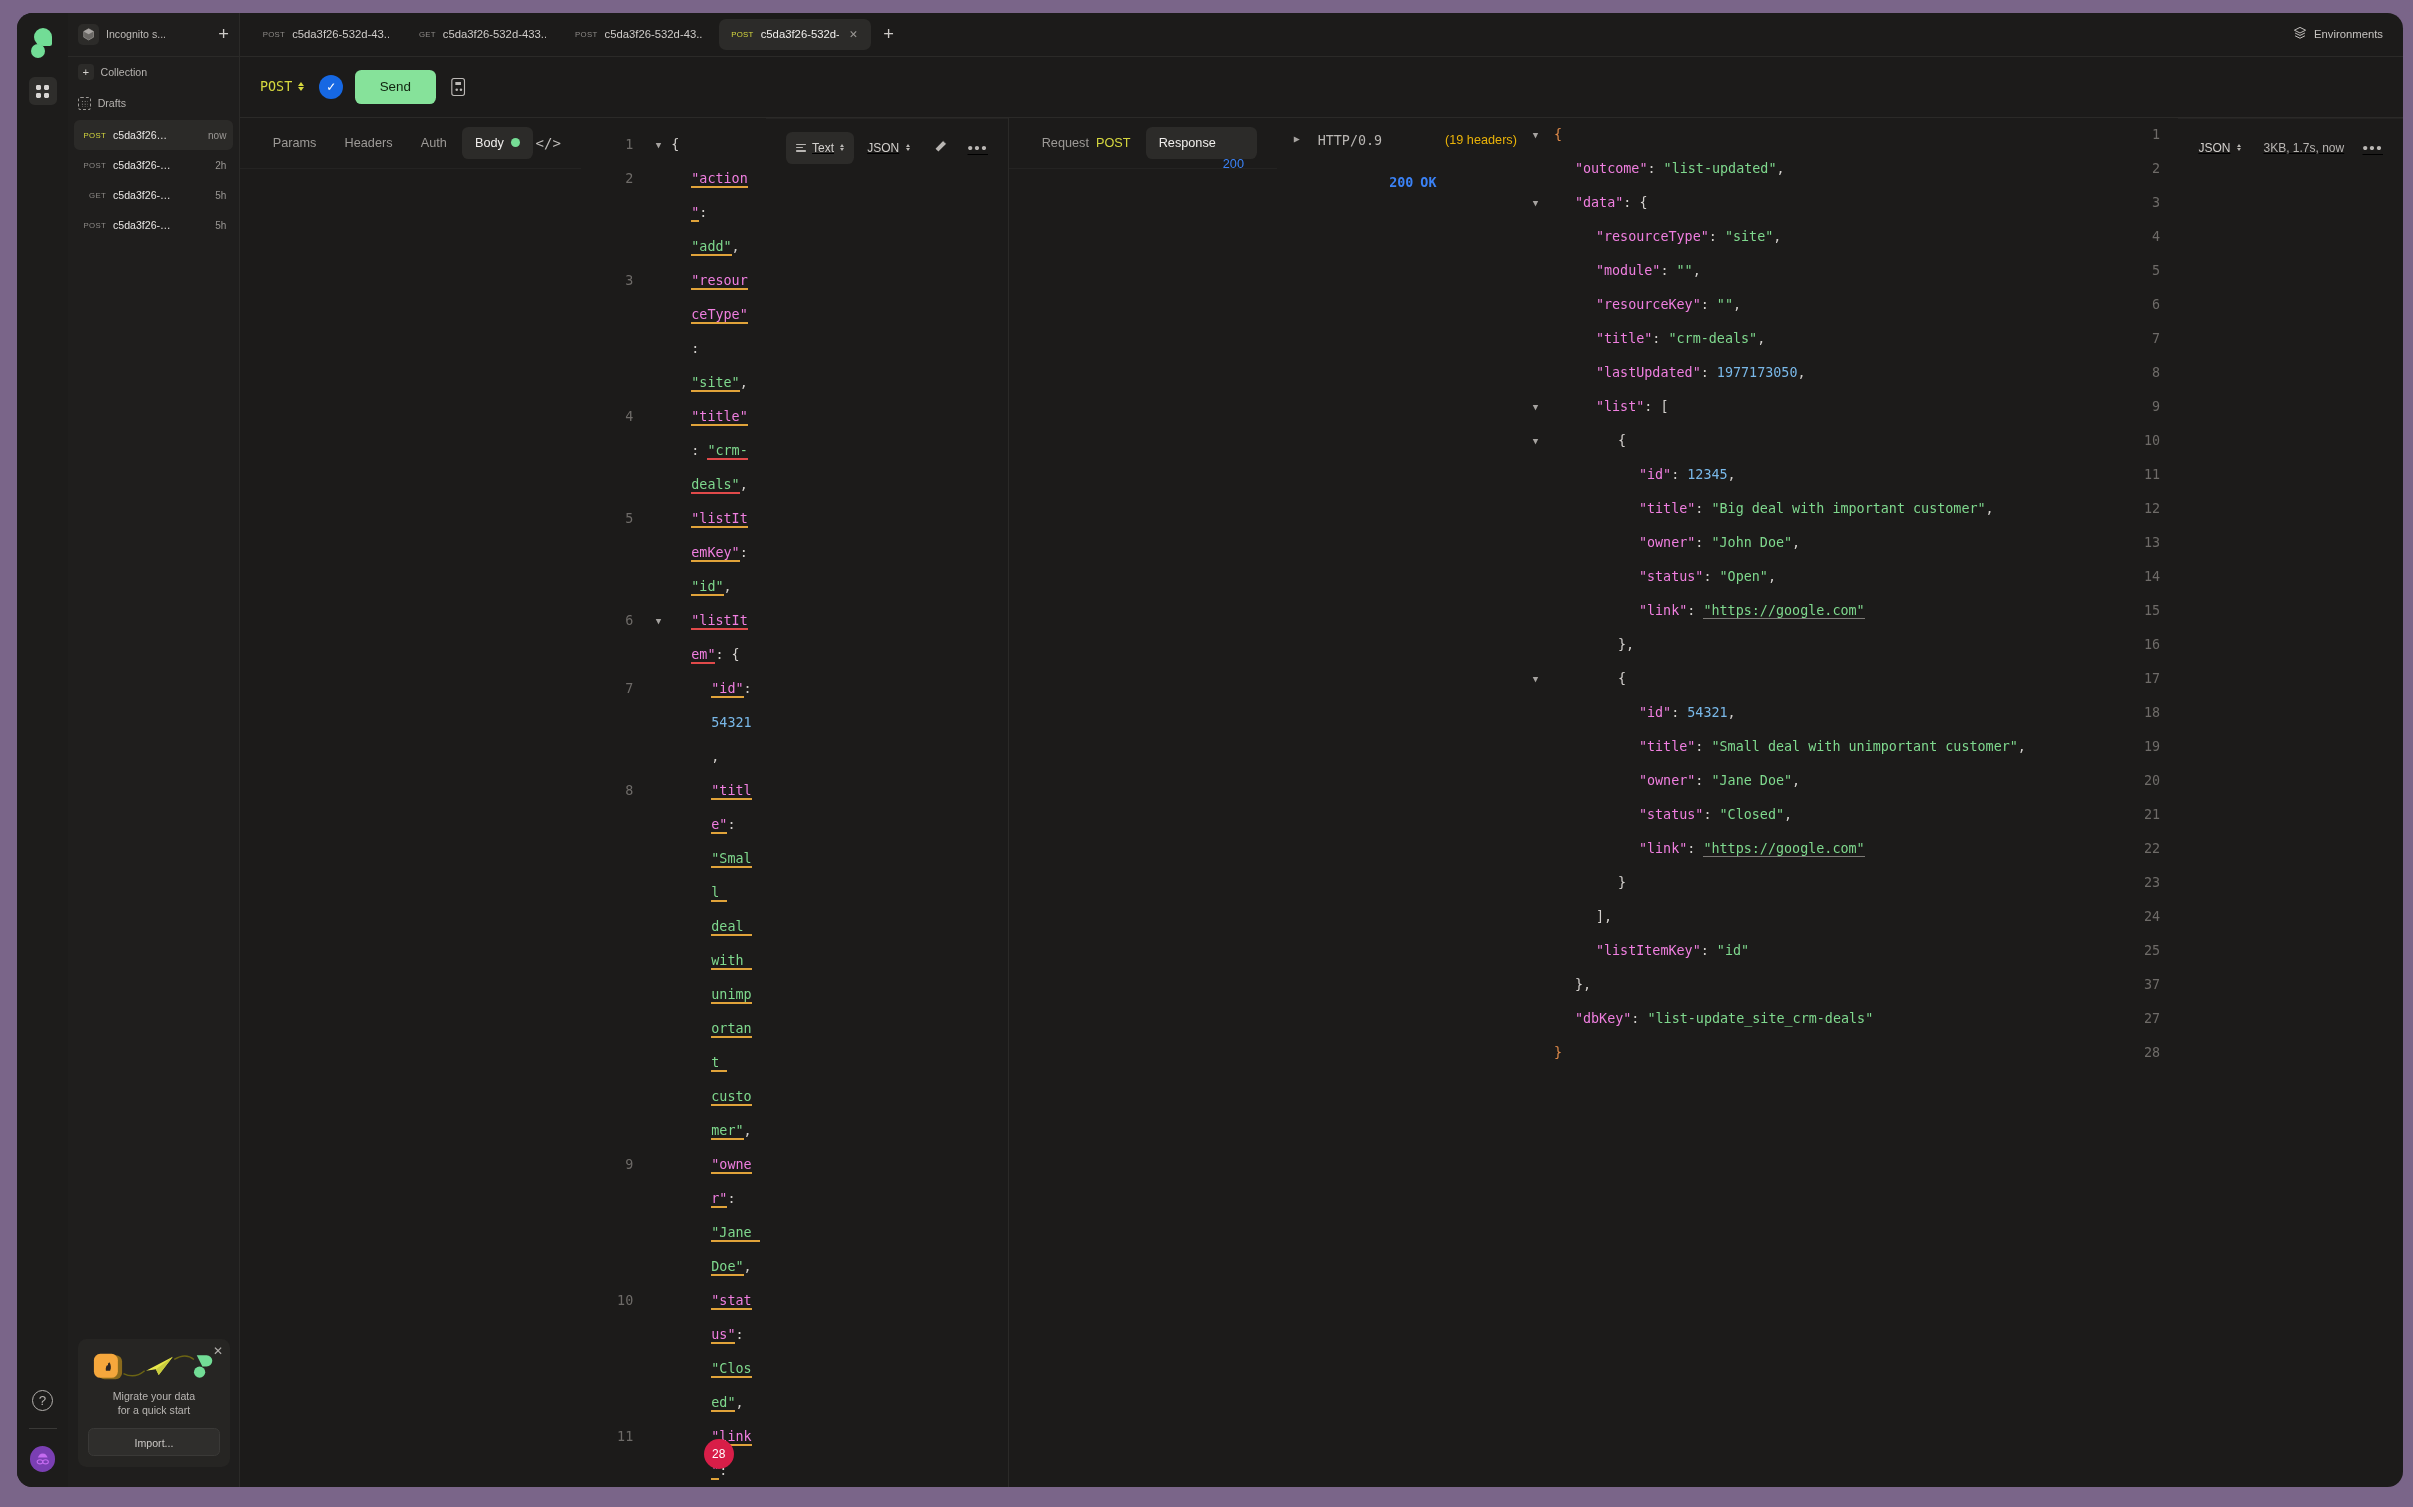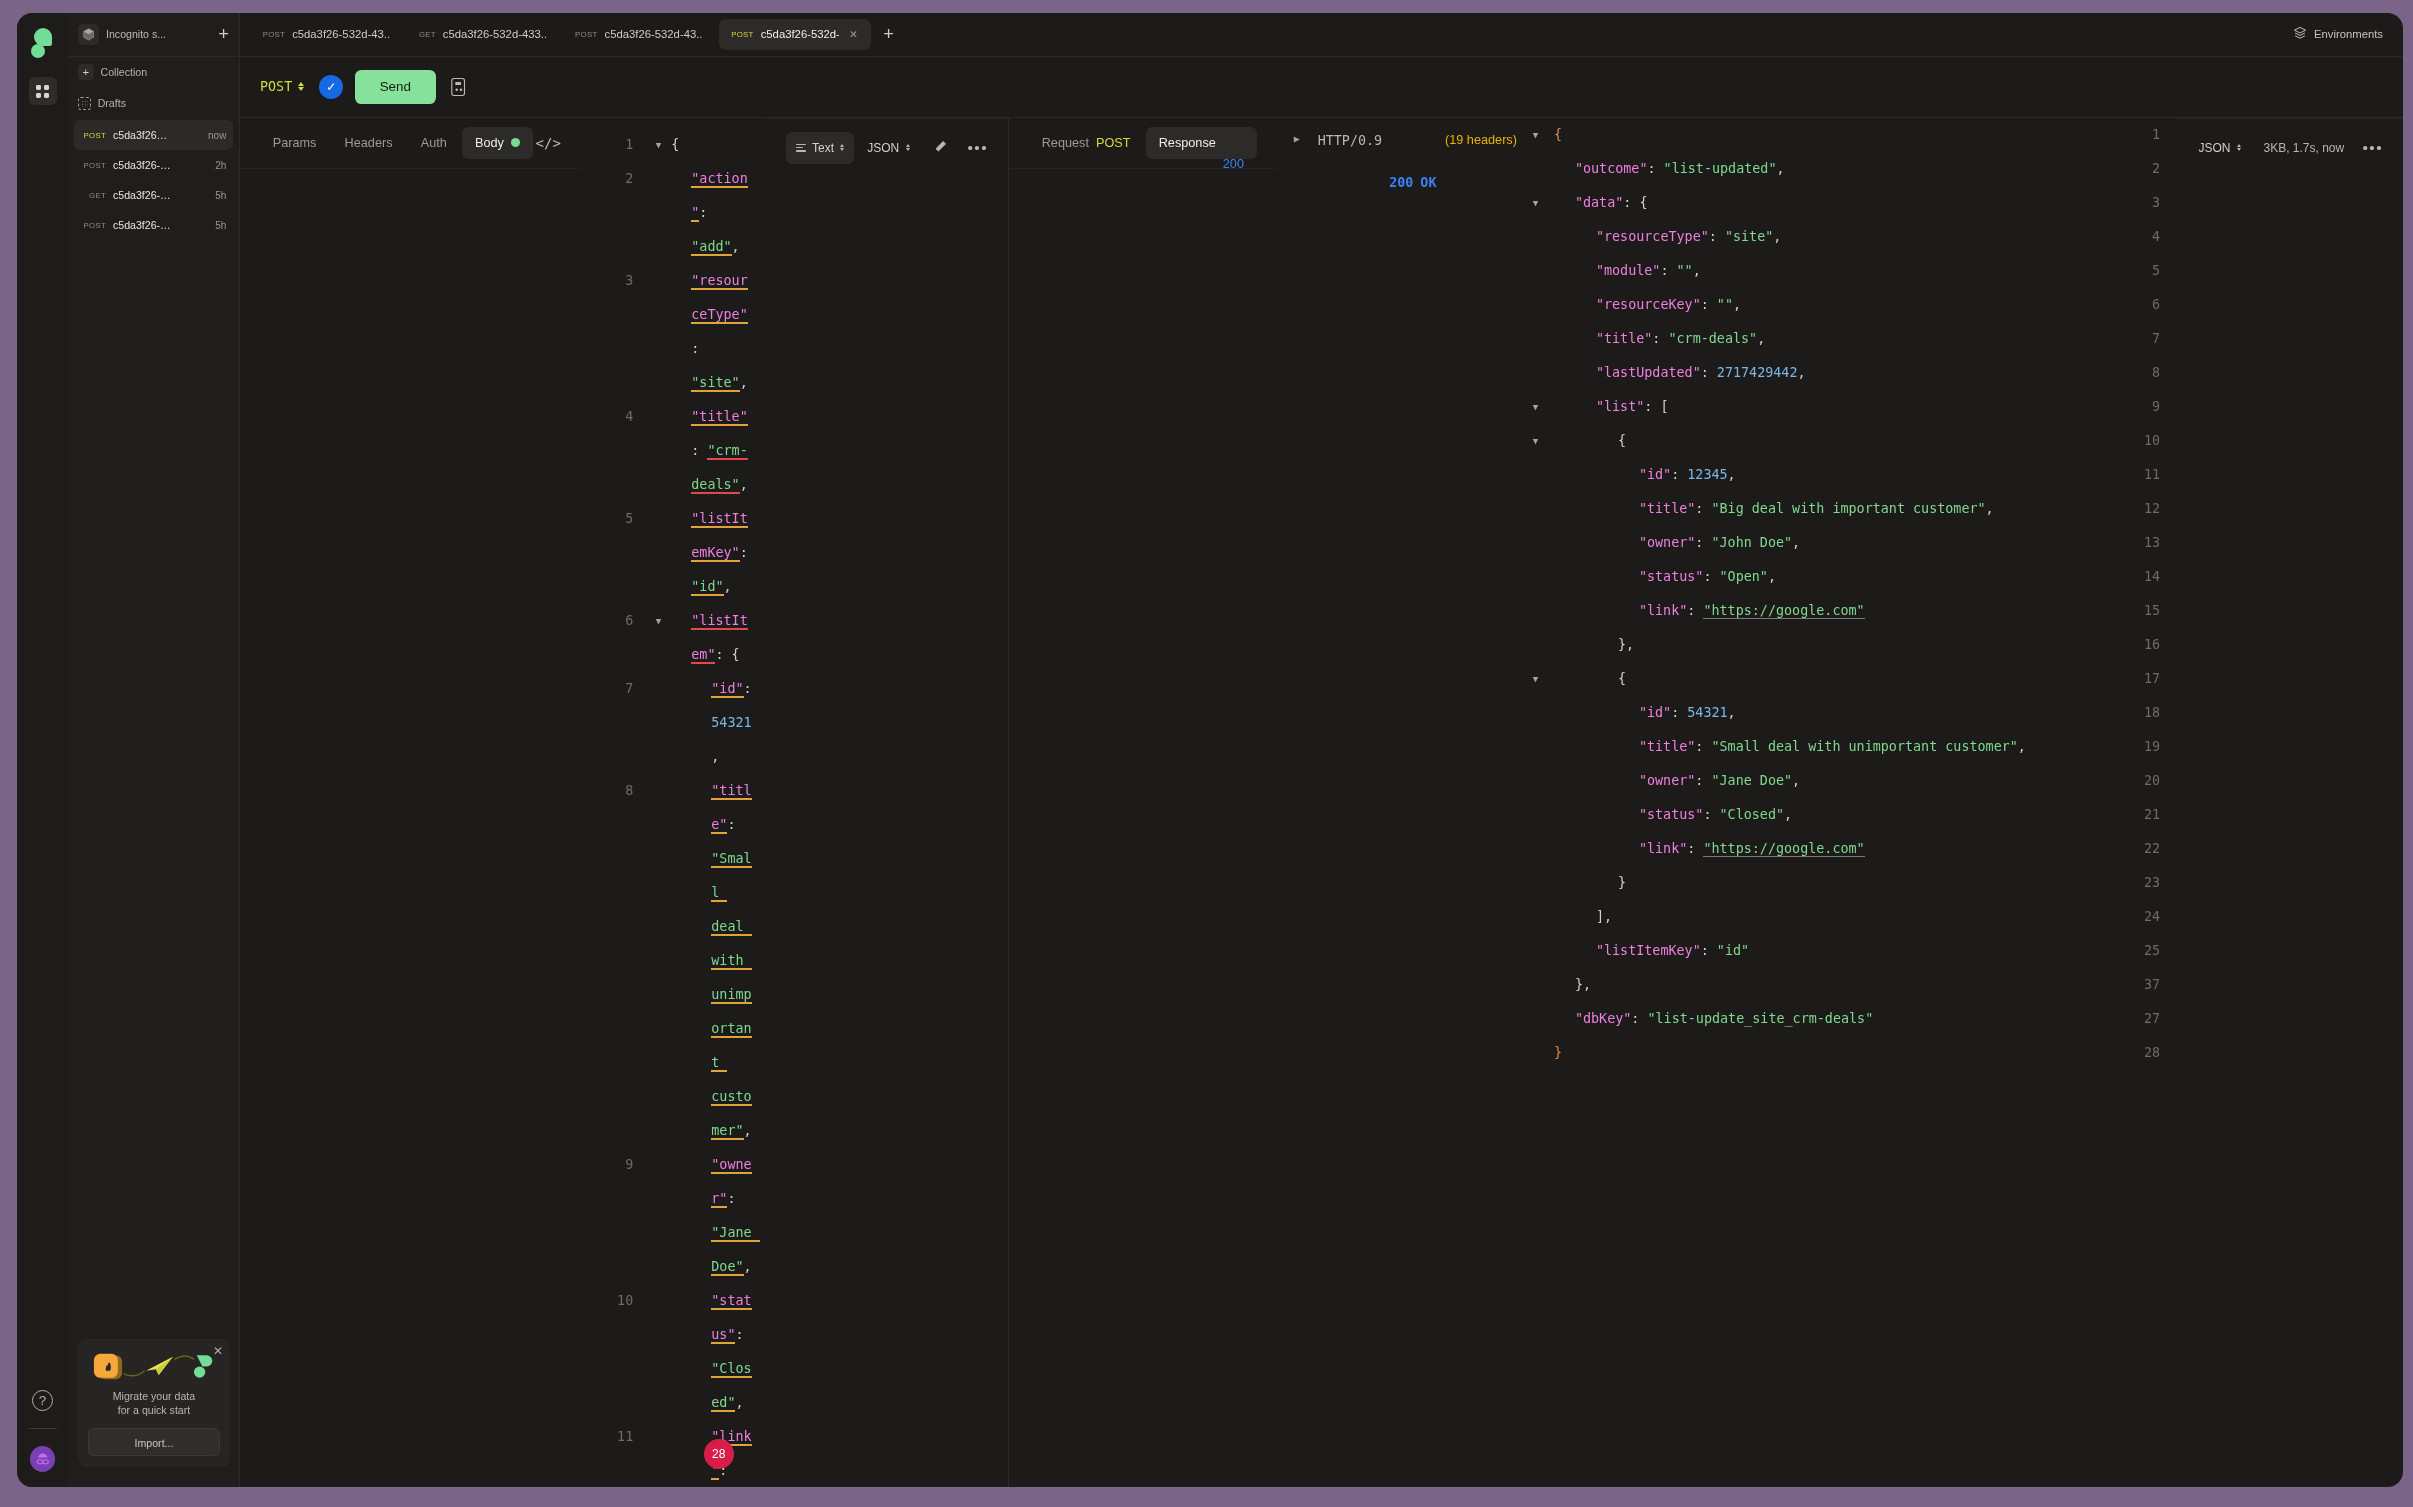--- a/index.html
+++ b/index.html
@@ -207,21 +207,21 @@
   .lnk { border-bottom:1.4px solid #7c7976; }
   .res-gut-right {
     width: 65px; min-width:65px; text-align:right; padding-right:18.3px;
     color:#6e6b68; user-select:none;
   }
   .res-line { display:flex; }
   .res-fold { width:37px;min-width:37px;text-align:center;color:#a6a3a0;font-size:9.2px; }
   
   .pane-foot {
     height:59px; display:flex; align-items:center; gap:12.7px;
-    padding: 0 20px; border-top:0.7px solid #242322;
+    padding: 0 20px; border-top:0.7px solid #242322;text-decoration:underline;
   }
   .chip {
     display:flex;align-items:center;gap:6.4px;height:32px;padding:0 10px;
     border-radius:6.4px; background:#2c2b29; color:#d3d0cd; font-size:12px;
   }
   .chip.plain { background:transparent; padding-left:0; }
   .lines-ico { display:flex;flex-direction:column;gap:2.1px; }
   .lines-ico i { display:block;height:1.4px;background:#b9b6b3;border-radius:0.7px; }
   .lines-ico i:nth-child(1){width:10px}.lines-ico i:nth-child(2){width:7px}.lines-ico i:nth-child(3){width:10px}
   .caret-s { display:inline-flex;flex-direction:column;gap:1.4px;}
@@ -573,21 +573,21 @@
                 <span class="code" style="padding-left:42px"><span class="k">"resourceKey"</span><span class="p">: </span><span class="s">""</span><span class="p">,</span></span>
                 <span class="res-gut-right">6</span>
               </div>
               <div class="ln">
                 <span class="res-fold"></span>
                 <span class="code" style="padding-left:42px"><span class="k">"title"</span><span class="p">: </span><span class="s">"crm-deals"</span><span class="p">,</span></span>
                 <span class="res-gut-right">7</span>
               </div>
               <div class="ln">
                 <span class="res-fold"></span>
-                <span class="code" style="padding-left:42px"><span class="k">"lastUpdated"</span><span class="p">: </span><span class="n">2717429442</span><span class="p">,</span></span>
+                <span class="code" style="padding-left:42px"><span class="k">"lastUpdated"</span><span class="p">: </span><span class="n">1977173050</span><span class="p">,</span></span>
                 <span class="res-gut-right">8</span>
               </div>
               <div class="ln">
                 <span class="res-fold">▼</span>
                 <span class="code" style="padding-left:42px"><span class="k">"list"</span><span class="p">: [</span></span>
                 <span class="res-gut-right">9</span>
               </div>
               <div class="ln">
                 <span class="res-fold">▼</span>
                 <span class="code" style="padding-left:64px"><span class="p">{</span></span>

